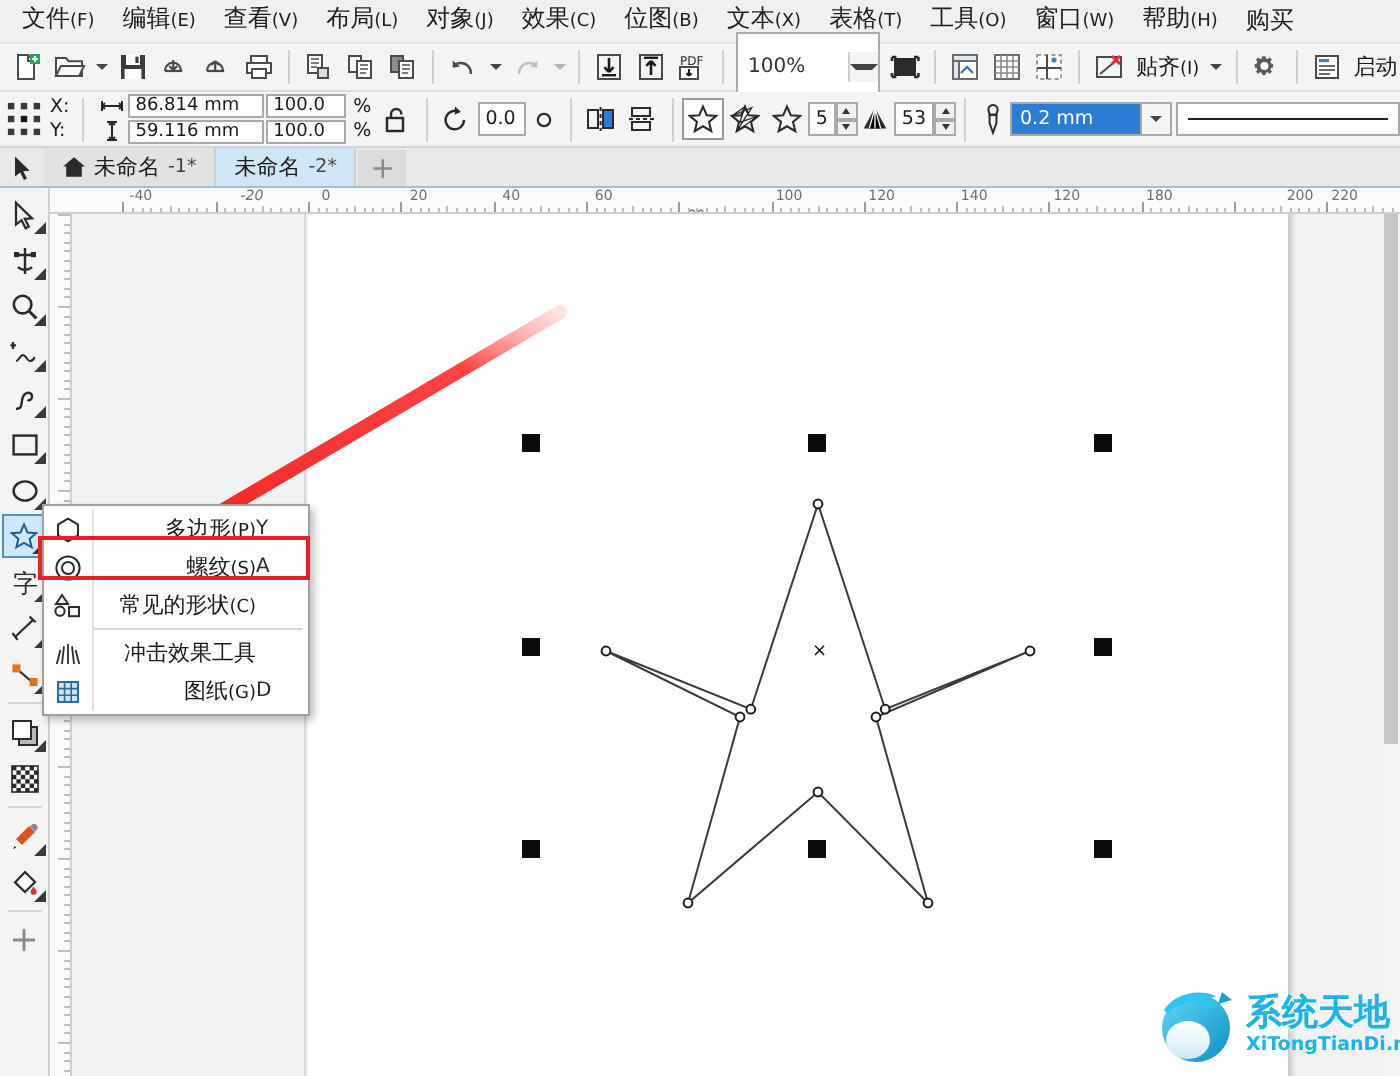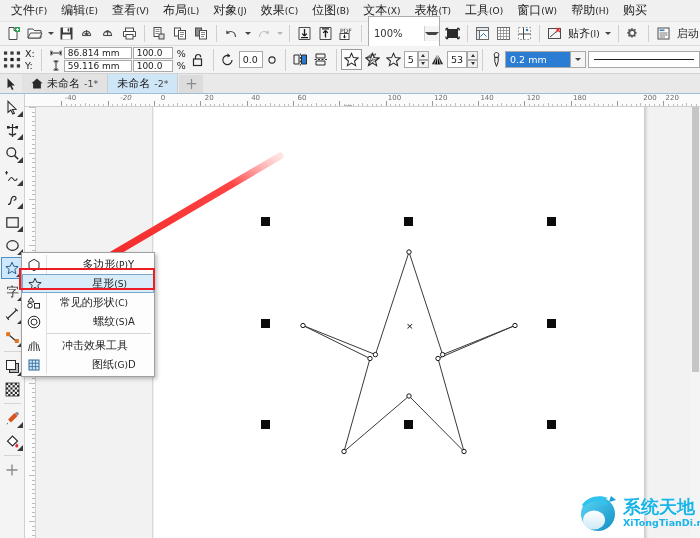--- a/index.html
+++ b/index.html
@@ -1043,51 +1043,42 @@
     <div class="fly-row">
       <span class="ficon">
         <svg width="14" height="14" viewBox="0 0 14 14">
             <path d="M7 1.3l5 3v5.4l-5 3-5-3V4.3z" fill="none" stroke="#2a2a2a" stroke-width="1"></path>
           </svg>
       </span>
       <span class="flabel"><span>多边形</span><span class="mn-key">(P)</span></span>
       <span class="fkey">Y</span>
     </div>
 
-    <div class="fly-row selected">
+
+    <div class="fly-row">
       <span class="ficon">
-        <svg width="14" height="14" viewBox="0 0 16 16">
-            <path d="M8 1.4l2 4.6 5 .4-3.8 3.2 1.2 4.9L8 11.9l-4.4 2.6 1.2-4.9L1 6.4l5-.4z" fill="none" stroke="#2a2a2a" stroke-width="1.1"></path>
+        <svg width="14" height="14" viewBox="0 0 14 14">
+            <circle cx="7" cy="7" r="5.8" fill="none" stroke="#2a2a2a" stroke-width="1"></circle>
+            <path d="M10 7a3 3 0 1 0-3 3c2.2 0 3-1.6 3-3" fill="none" stroke="#2a2a2a" stroke-width="1"></path>
           </svg>
       </span>
-      <span class="flabel"><span>星形</span><span class="mn-key">(S)</span></span>
-      <span class="fkey"></span>
+      <span class="flabel"><span>螺纹</span><span class="mn-key">(S)</span></span>
+      <span class="fkey">A</span>
     </div>
 
     <div class="fly-row">
       <span class="ficon">
         <svg width="14" height="14" viewBox="0 0 14 14">
             <path d="M4 1.5l3 4.5H1z" fill="none" stroke="#2a2a2a" stroke-width="1"></path>
             <circle cx="3" cy="9.6" r="2.3" fill="none" stroke="#2a2a2a" stroke-width="1"></circle>
             <rect x="7.5" y="7.5" width="5" height="4.6" fill="none" stroke="#2a2a2a" stroke-width="1"></rect>
           </svg>
       </span>
       <span class="flabel"><span>常见的形状</span><span class="mn-key">(C)</span></span>
       <span class="fkey"></span>
-    </div>
-
-    <div class="fly-row">
-      <span class="ficon">
-        <svg width="14" height="14" viewBox="0 0 14 14">
-            <circle cx="7" cy="7" r="5.8" fill="none" stroke="#2a2a2a" stroke-width="1"></circle>
-            <path d="M10 7a3 3 0 1 0-3 3c2.2 0 3-1.6 3-3" fill="none" stroke="#2a2a2a" stroke-width="1"></path>
-          </svg>
-      </span>
-      <span class="flabel"><span>螺纹</span><span class="mn-key">(S)</span></span>
-      <span class="fkey">A</span>
     </div>
 
     <div class="fly-divider"></div>
 
     <div class="fly-row">
       <span class="ficon">
         <svg width="14" height="14" viewBox="0 0 14 14">
             <g stroke="#2a2a2a" stroke-width="0.9">
               <path d="M7 2v10M5 3.2l-1 8.8M9 3.2l1 8.8M3.2 5l-1.8 7M10.8 5l1.8 7"></path>
             </g>

